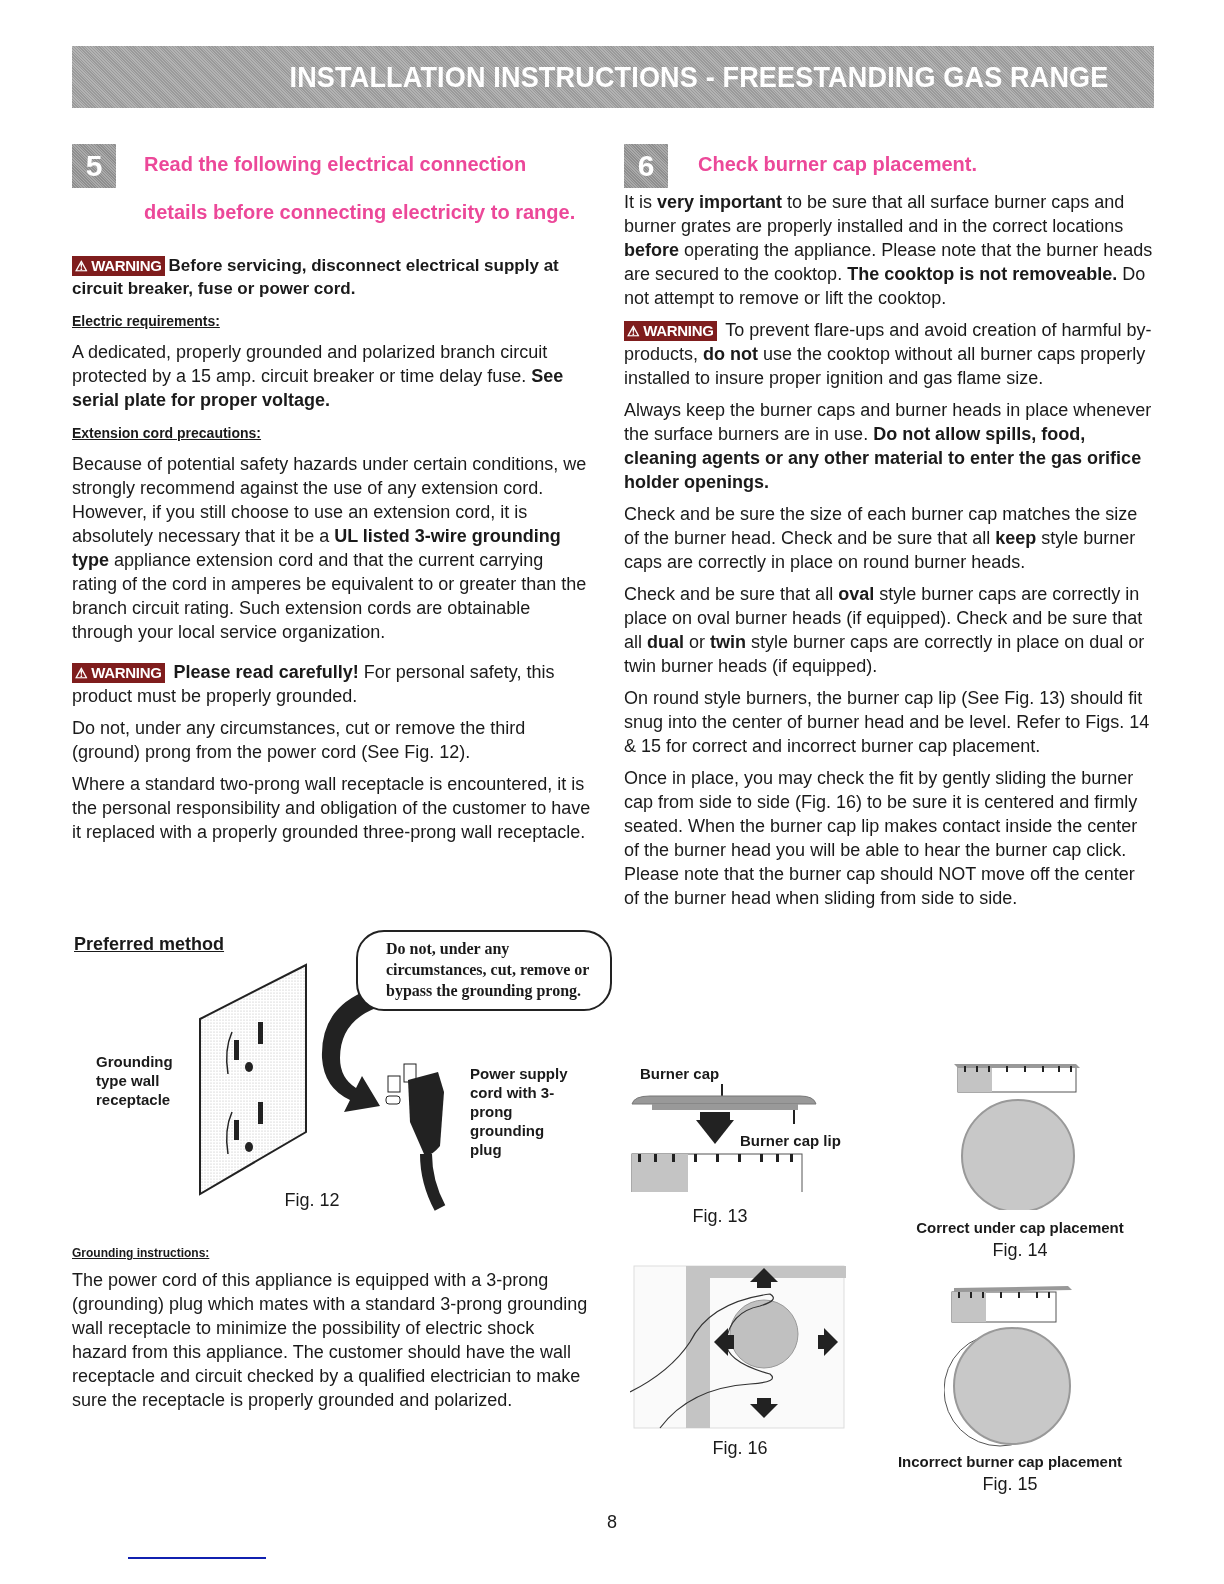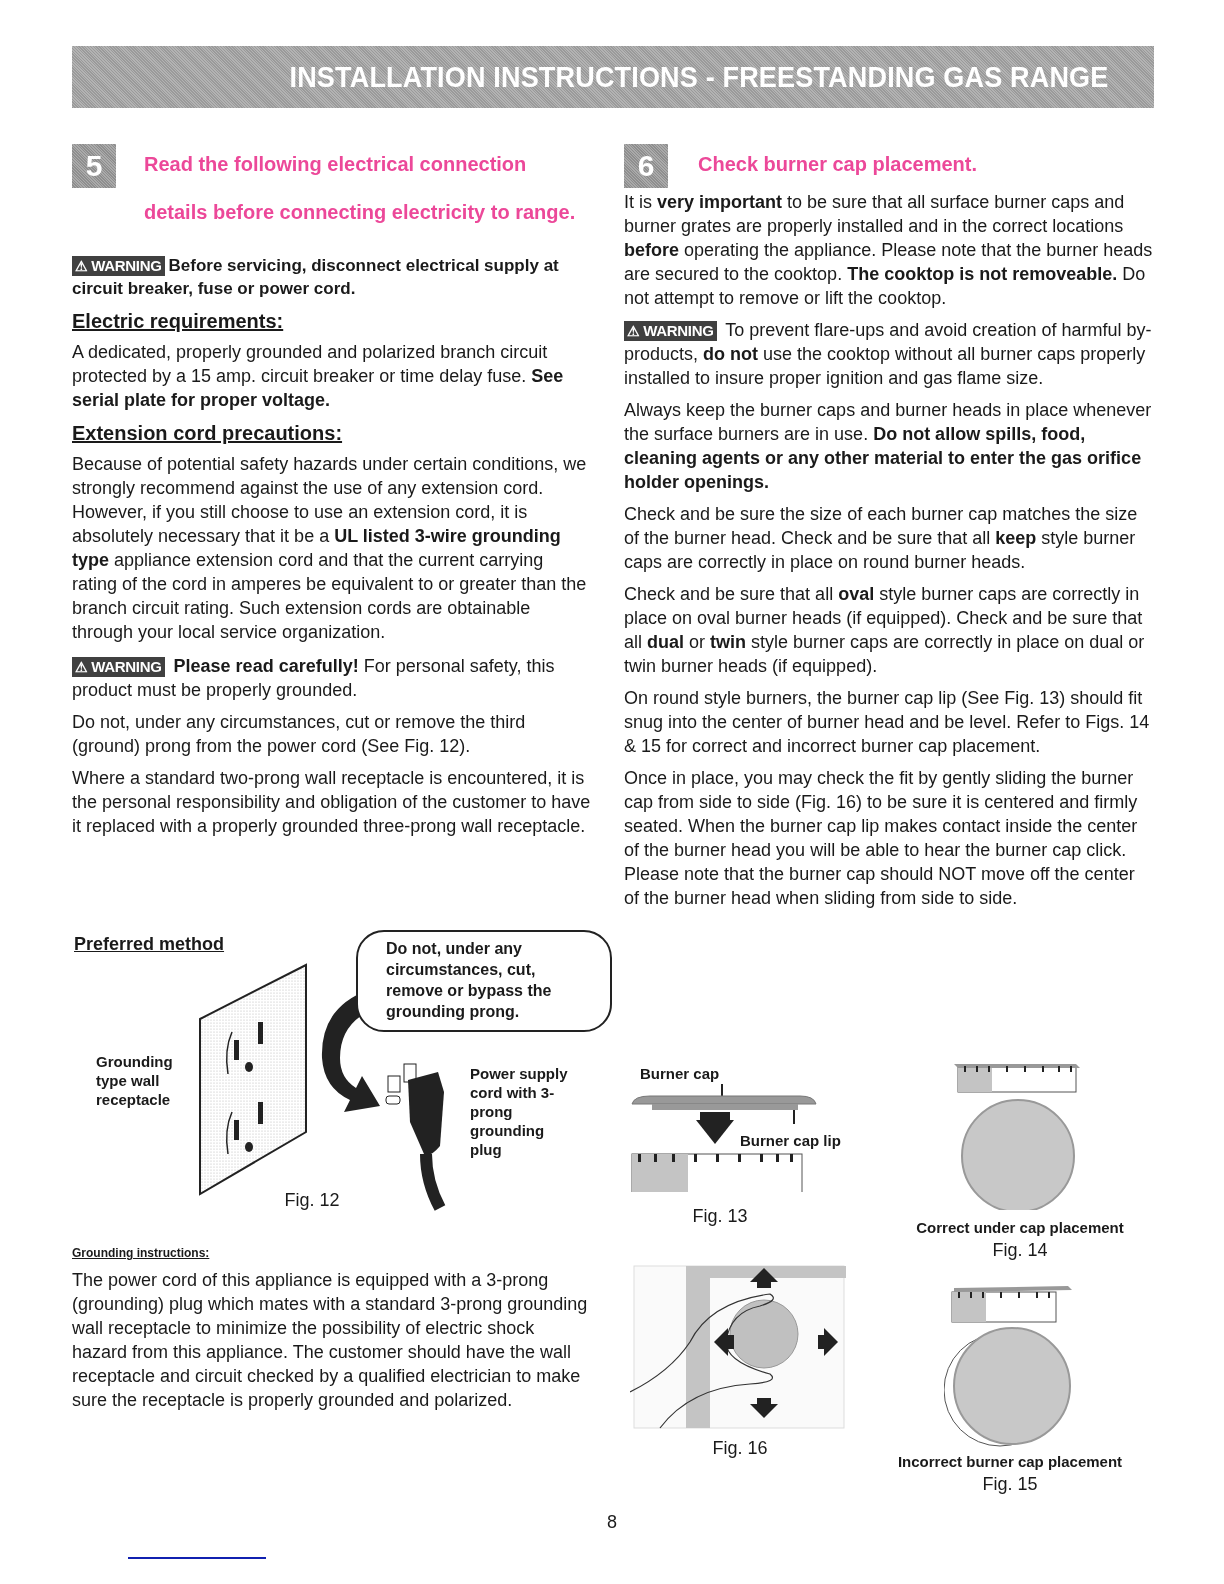--- a/index.html
+++ b/index.html
@@ -12,25 +12,25 @@
                font-family: "Liberation Sans", sans-serif; transform: scaleX(0.9); }
   .col { position: absolute; top: 140px; }
   .col-left { left: 72px; width: 520px; }
   .col-right { left: 624px; width: 530px; }
   .step { display: flex; align-items: flex-start; }
   .step-num { width: 44px; height: 44px; background: repeating-linear-gradient(45deg, #8e8e8e 0 1px, #aaa 1px 2px);
               color: #fff; font-size: 30px; font-weight: bold; display: flex; align-items: center; justify-content: center;
               flex-shrink: 0; margin-right: 28px; margin-top: 4px; }
   .step-title { font-size: 20px; font-weight: bold; line-height: 48px; margin: 0; color: #ec4899; }
   p { margin: 0 0 8px 0; font-size: 18px; line-height: 24px; }
-  .warn { display: inline-block; background: #404040; color: #fff; font-weight: bold; font-size: 15px;
+  .warn { display: inline-block; background: #7f1d1d; color: #fff; font-weight: bold; font-size: 15px;
           padding: 0 3px; line-height: 19px; margin-right: 4px; letter-spacing: -0.3px; }
   .warn .tri { font-size: 14px; }
   b { font-weight: bold; }
-  h3 { margin: 6px 0 6px 0; font-size: 20px; font-weight: bold; text-decoration: underline; line-height: 26px; }
+  h3 { margin: 6px 0 6px 0; font-size: 14px; font-weight: bold; text-decoration: underline; line-height: 26px; }
   .h3sm { font-size: 12px; font-weight: bold; text-decoration: underline; margin: 0 0 8px 0; }
   .fig { position: absolute; }
   .caption { font-size: 18px; text-align: center; }
   .small-bold { font-size: 15px; font-weight: bold; line-height: 19px; }
   .bubble { position: absolute; border: 2px solid #222; border-radius: 28px; background: #fff;
             padding: 6px 14px 8px 28px; font-size: 16px; font-weight: bold; line-height: 21px; }
   .page-num { position: absolute; top: 1512px; left: 0; width: 1224px; text-align: center; font-size: 18px; }
   .bottom-line { position: absolute; left: 128px; top: 1557px; width: 138px; height: 2px; background: #1020b0; }
 </style>
 </head>
@@ -53,21 +53,21 @@
   <h3>Electric requirements:</h3>
   <p>
     <span>A dedicated, properly grounded and polarized branch circuit protected by a 15 amp. circuit breaker or time delay fuse.</span> <b>See serial plate for proper voltage.</b>
   </p>
 
   <h3>Extension cord precautions:</h3>
   <p>
     <span>Because of potential safety hazards under certain conditions, we strongly recommend against the use of any extension cord. However, if you still choose to use an extension cord, it is absolutely necessary that it be a </span><b>UL listed 3-wire grounding type</b><span> appliance extension cord and that the current carrying rating of the cord in amperes be equivalent to or greater than the branch circuit rating. Such extension cords are obtainable through your local service organization.</span>
   </p>
 
-  <p style="margin-top:10px;">
+  <p style="margin-top:16px;">
     <span class="warn"><span class="tri">⚠</span> <span>WARNING</span></span>
     <b>Please read carefully!</b><span> For personal safety, this product must be properly grounded.</span>
   </p>
   <p>Do not, under any circumstances, cut or remove the third (ground) prong from the power cord (See Fig. 12).</p>
   <p>Where a standard two-prong wall receptacle is encountered, it is the personal responsibility and obligation of the customer to have it replaced with a properly grounded three-prong wall receptacle.</p>
 </div>
 
 <div class="fig" style="left:72px; top:932px; width:530px; height:290px;">
   <div class="h3sm" style="position:absolute; left:2px; top:2px; font-size:18px;">Preferred method</div>
   <div class="small-bold" style="position:absolute; left:24px; top:120px; width:90px;">Grounding type wall receptacle</div>
@@ -84,21 +84,21 @@
     <rect x="66" y="60" width="5" height="22" fill="#222"></rect>
     <ellipse cx="57" cy="105" rx="4" ry="5" fill="#222"></ellipse>
     <path d="M40,150 Q32,168 36,192" fill="none" stroke="#222" stroke-width="1.5"></path>
     <rect x="42" y="158" width="5" height="20" fill="#222"></rect>
     <rect x="66" y="140" width="5" height="22" fill="#222"></rect>
     <ellipse cx="57" cy="185" rx="4" ry="5" fill="#222"></ellipse>
   </svg>
   <svg style="position:absolute; left:238px; top:56px;" width="80" height="140">
     <path d="M58,2 Q10,20 12,70 Q14,100 40,112 L34,124 L70,118 L52,88 L46,100 Q30,90 30,70 Q30,34 66,20 Z" fill="#222"></path>
   </svg>
-  <div class="bubble" style="left:284px; top:-2px; width:210px;">Do not, under any circumstances, cut, remove or bypass the grounding prong.</div>
+  <div class="bubble" style="left:284px; top:-2px; width:210px;font-family:Liberation Serif, serif;">Do not, under any circumstances, cut, remove or bypass the grounding prong.</div>
   <svg style="position:absolute; left:308px; top:130px;" width="80" height="150">
     <rect x="24" y="2" width="12" height="18" fill="#fff" stroke="#222"></rect>
     <rect x="8" y="14" width="12" height="16" fill="#fff" stroke="#222"></rect>
     <rect x="6" y="34" width="14" height="8" rx="3" fill="#fff" stroke="#222"></rect>
     <path d="M28,18 L58,10 L64,30 L60,84 Q50,96 44,92 L30,60 Z" fill="#222"></path>
     <path d="M46,92 Q46,120 60,146" fill="none" stroke="#222" stroke-width="12"></path>
   </svg>
   <div class="small-bold" style="position:absolute; left:398px; top:132px; width:100px;">Power supply cord with 3-prong grounding plug</div>
   <div class="caption" style="position:absolute; left:180px; top:258px; width:120px;">Fig. 12</div>
 </div>

